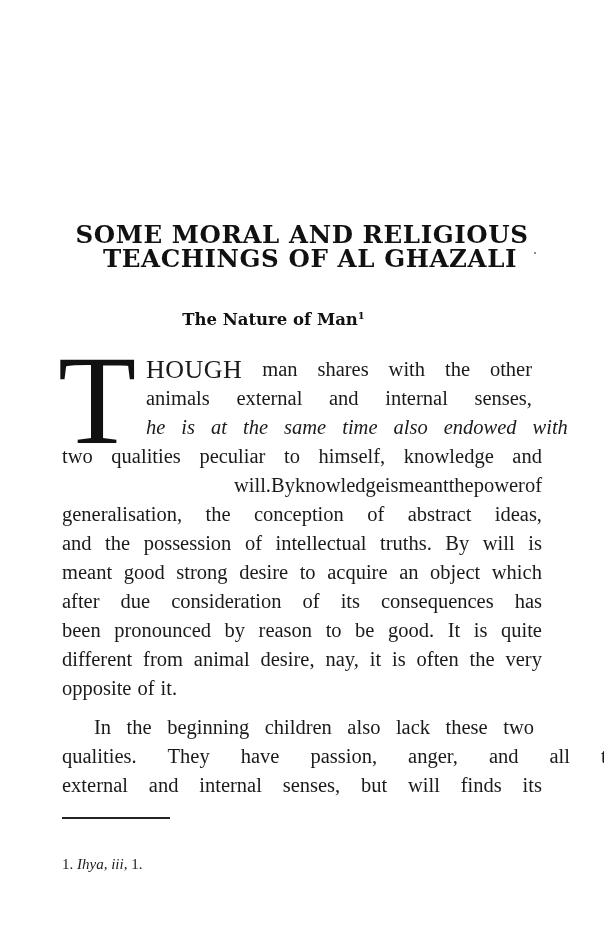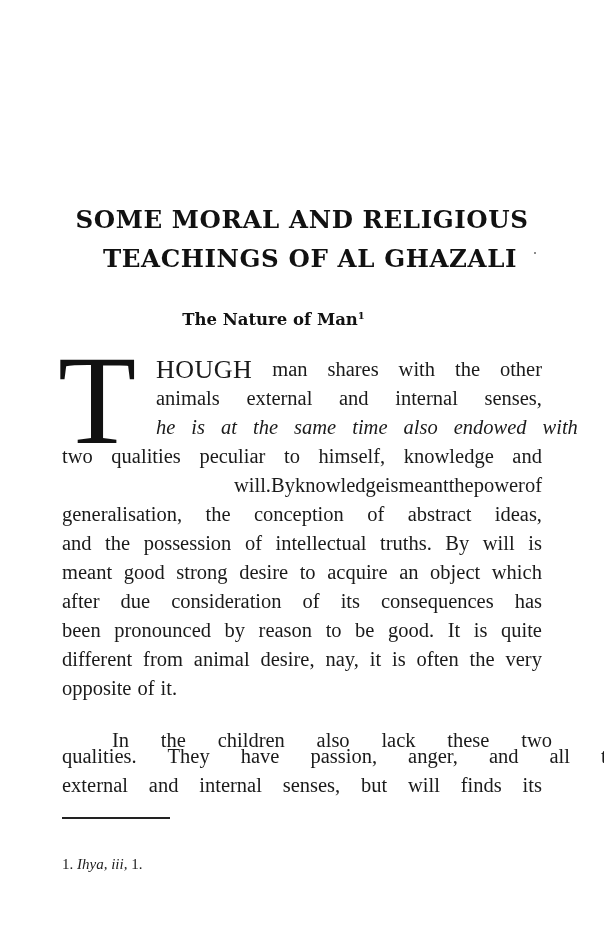--- a/index.html
+++ b/index.html
@@ -5,39 +5,39 @@
     html, body { margin: 0; padding: 0; }
     body {
       width: 604px; height: 936px; background: #ffffff; position: relative; overflow: hidden;
       font-family: "DejaVu Serif", "Liberation Serif", serif; color: #141414;
     }
     .title {
       position: absolute; left: 0; width: 604px; text-align: center;
       font-family: "DejaVu Serif", serif; font-weight: bold; font-size: 24.5px;
       letter-spacing: 0.6px; color: #111;
     }
-    .t1 { top: 205px; }
+    .t1 { top: 220px; }
     .t2 { top: 244px; left: 8px; }
     .subtitle {
       position: absolute; top: 310px; left: 0; width: 547px; text-align: center;
       font-family: "DejaVu Serif", serif; font-weight: bold; font-size: 16.5px; color: #111;
     }
     .subtitle sup { font-size: 10px; vertical-align: 6px; }
     .dropcap {
       position: absolute; left: 58px; top: 336px;
       font-family: "Liberation Serif", serif; font-size: 128px; line-height: 128px;
       color: #111; font-weight: normal;
     }
     .line {
       position: absolute; left: 62px; width: 480px;
       font-family: "Liberation Serif", serif; font-size: 20.5px; line-height: 29px;
       text-align: justify; text-align-last: justify; white-space: nowrap; color: #1a1a1a;
       display: flex; justify-content: space-between;
     }
-    .line.ind { left: 156px; width: 386px; gap: 16px; }
+    .line.ind { left: 146px; width: 386px; gap: 16px; }
     .line.last { justify-content: flex-start; }
     .line .w { display: inline-block; }
     .line.last .w { margin-right: 6px; }
     .caps { font-size: 26px; letter-spacing: 0.5px; }
     .rule {
       position: absolute; left: 62px; top: 817px; width: 108px; height: 2px; background: #222;
     }
     .footnote {
       position: absolute; left: 62px; top: 856px;
       font-family: "Liberation Serif", serif; font-size: 15px; color: #222;
@@ -165,23 +165,24 @@
       <span class="w">the</span>
       <span class="w">very</span>
     </div>
     <div class="line last" style="top: 674px;">
       <span class="w">opposite</span>
       <span class="w">of</span>
       <span class="w">it.</span>
     </div>
   </div>
 <div id="p2">
-    <div class="line" style="left: 112px; width: 440px; top: 713px; margin-top: 13px;">
+    <div class="line" style="left: 94px; width: 440px; top: 713px;">
       <span class="w">In</span>
       <span class="w">the</span>
+      <span class="w">beginning</span>
       <span class="w">children</span>
       <span class="w">also</span>
       <span class="w">lack</span>
       <span class="w">these</span>
       <span class="w">two</span>
     </div>
     <div class="line" style="top: 742px; gap: 31px;">
       <span class="w">qualities.</span>
       <span class="w">They</span>
       <span class="w">have</span>

